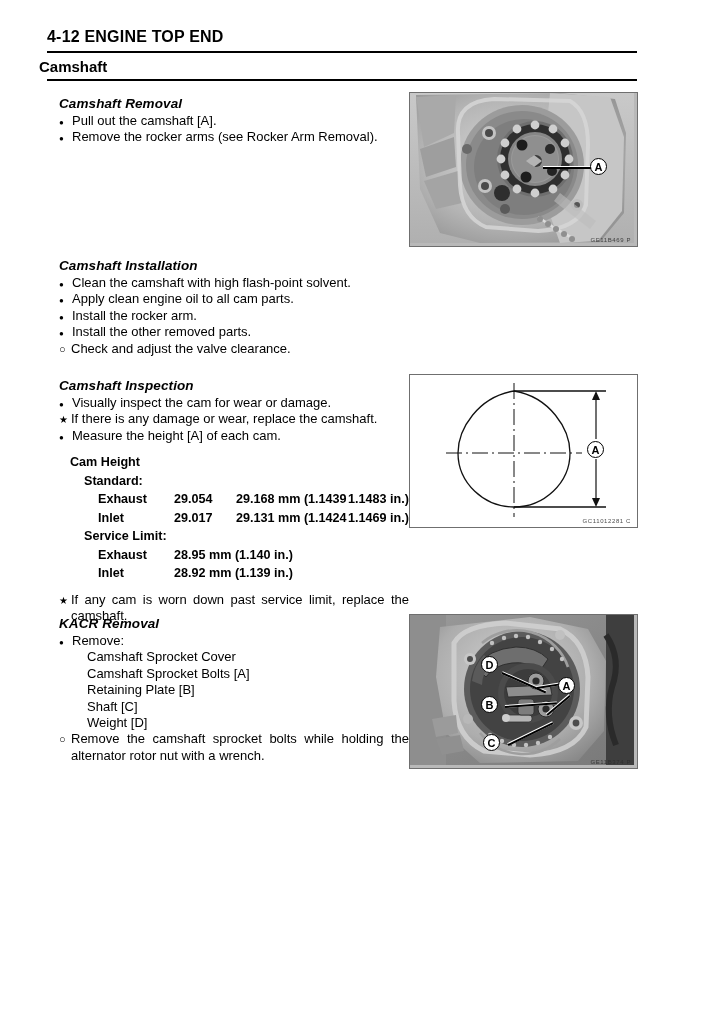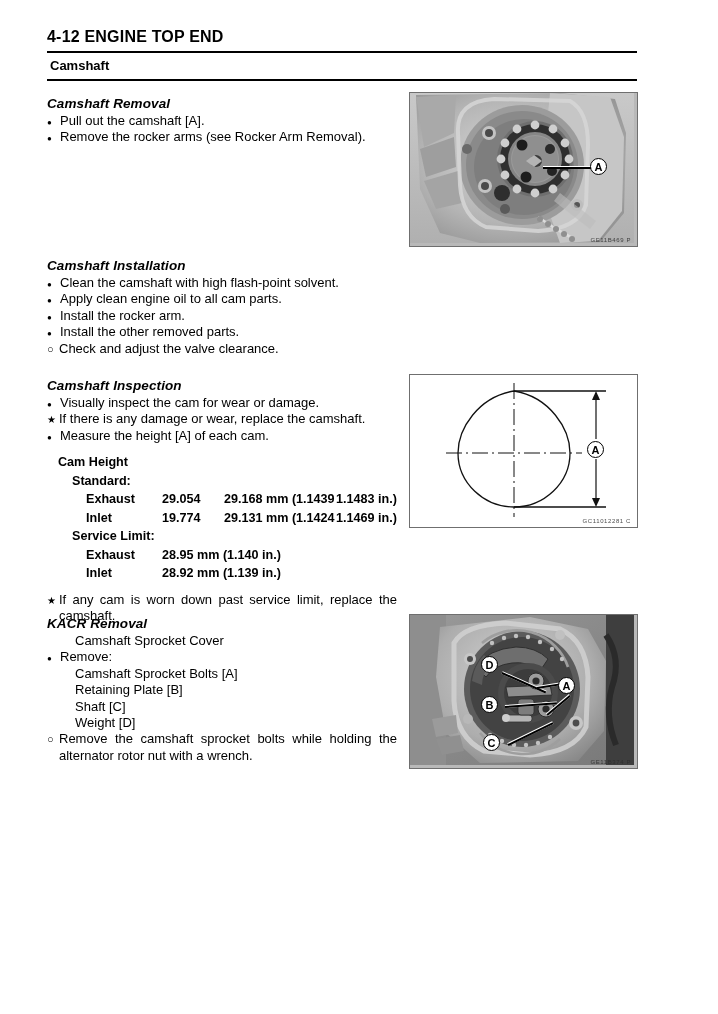--- a/index.html
+++ b/index.html
@@ -15,26 +15,26 @@
 
   
   .pg-title {
     position:absolute; left:47px; top:28px;
     font-size:16px; font-weight:bold; letter-spacing:0.2px;
   }
   .rule { position:absolute; left:47px; width:590px; background:#000; }
   .rule-1 { top:51px; height:2px; }
   .rule-2 { top:79px; height:2px; }
   .section-title {
-    position:absolute; left:50px; top:58px;
-    font-size:13px; font-weight:bold;
-  }
-
-  
-  .col { position:absolute; left:47px; width:350px; }
+    position:absolute; left:39px; top:58px;
+    font-size:15px; font-weight:bold;
+  }
+
+  
+  .col { position:absolute; left:59px; width:350px; }
   .h3 {
     font-size:13.5px; font-weight:bold; font-style:italic;
     margin:0 0 2px 0; letter-spacing:0.1px;
   }
   .li {
     font-size:13px; line-height:16.4px;
     margin:0; padding-left:13px; position:relative;
     white-space:nowrap;
   }
   .li.wrap { white-space:normal; }
@@ -125,21 +125,21 @@
       <div class="lvl2">Standard:</div>
       <div class="row">
         <span class="nm">Exhaust</span>
         <span class="v1">29.054</span>
         <span class="v2">29.168 mm (1.1439</span>
         <span style="width:14px"></span>
         <span class="v4">1.1483 in.)</span>
       </div>
       <div class="row">
         <span class="nm">Inlet</span>
-        <span class="v1">19.774</span>
+        <span class="v1">29.017</span>
         <span class="v2">29.131 mm (1.1424</span>
         <span style="width:14px"></span>
         <span class="v4">1.1469 in.)</span>
       </div>
       <div class="lvl2">Service Limit:</div>
       <div class="row">
         <span class="nm">Exhaust</span>
         <span class="v2">28.95 mm (1.140 in.)</span>
       </div>
       <div class="row">
@@ -147,22 +147,22 @@
         <span class="v2">28.92 mm (1.139 in.)</span>
       </div>
     </div>
 
     <div class="gap-s"></div>
     <div class="li star-li wrap" style="text-align:justify;"><span class="mk star"></span><span>If any cam is worn down past service limit, replace the camshaft.</span></div>
   </div>
 
   <div class="col" style="top:616px;">
     <div class="h3">KACR Removal</div>
+    <div class="li"><span class="mk dot"></span><span>Remove:</span></div>
     <div class="li" style="padding-left:28px;">Camshaft Sprocket Cover</div>
-    <div class="li"><span class="mk dot"></span><span>Remove:</span></div>
     <div class="li" style="padding-left:28px;">Camshaft Sprocket Bolts [A]</div>
     <div class="li" style="padding-left:28px;">Retaining Plate [B]</div>
     <div class="li" style="padding-left:28px;">Shaft [C]</div>
     <div class="li" style="padding-left:28px;">Weight [D]</div>
     <div class="li circ-li wrap" style="text-align:justify;"><span class="mk circ"></span><span>Remove the camshaft sprocket bolts while holding the alternator rotor nut with a wrench.</span></div>
   </div>
 
   <div class="fig fig-photo" style="left:409px; top:92px; width:227px; height:153px;">
     <svg width="224" height="150" viewBox="0 0 224 150" style="position:absolute;left:0;top:0;">
       <defs>

